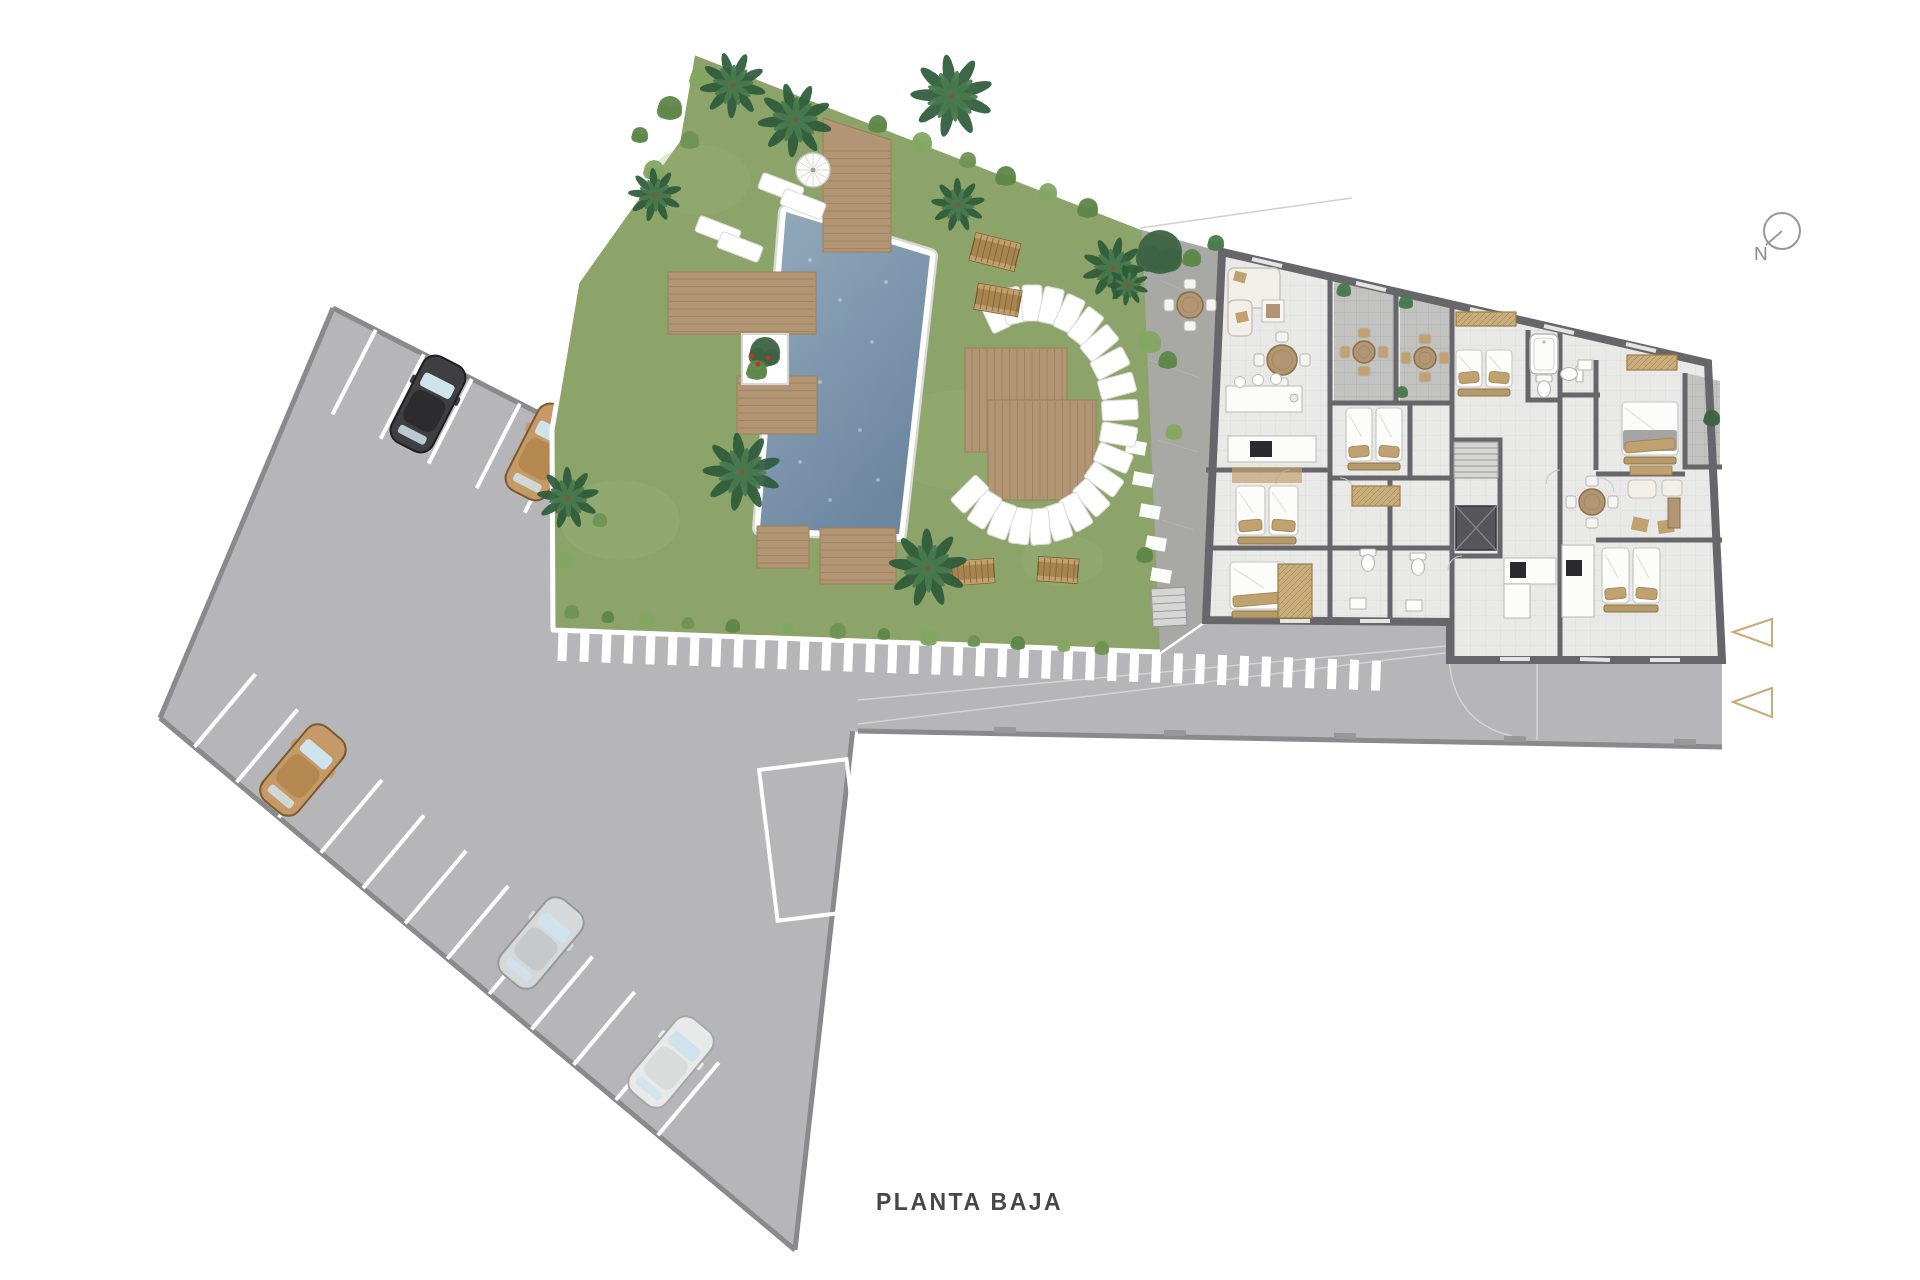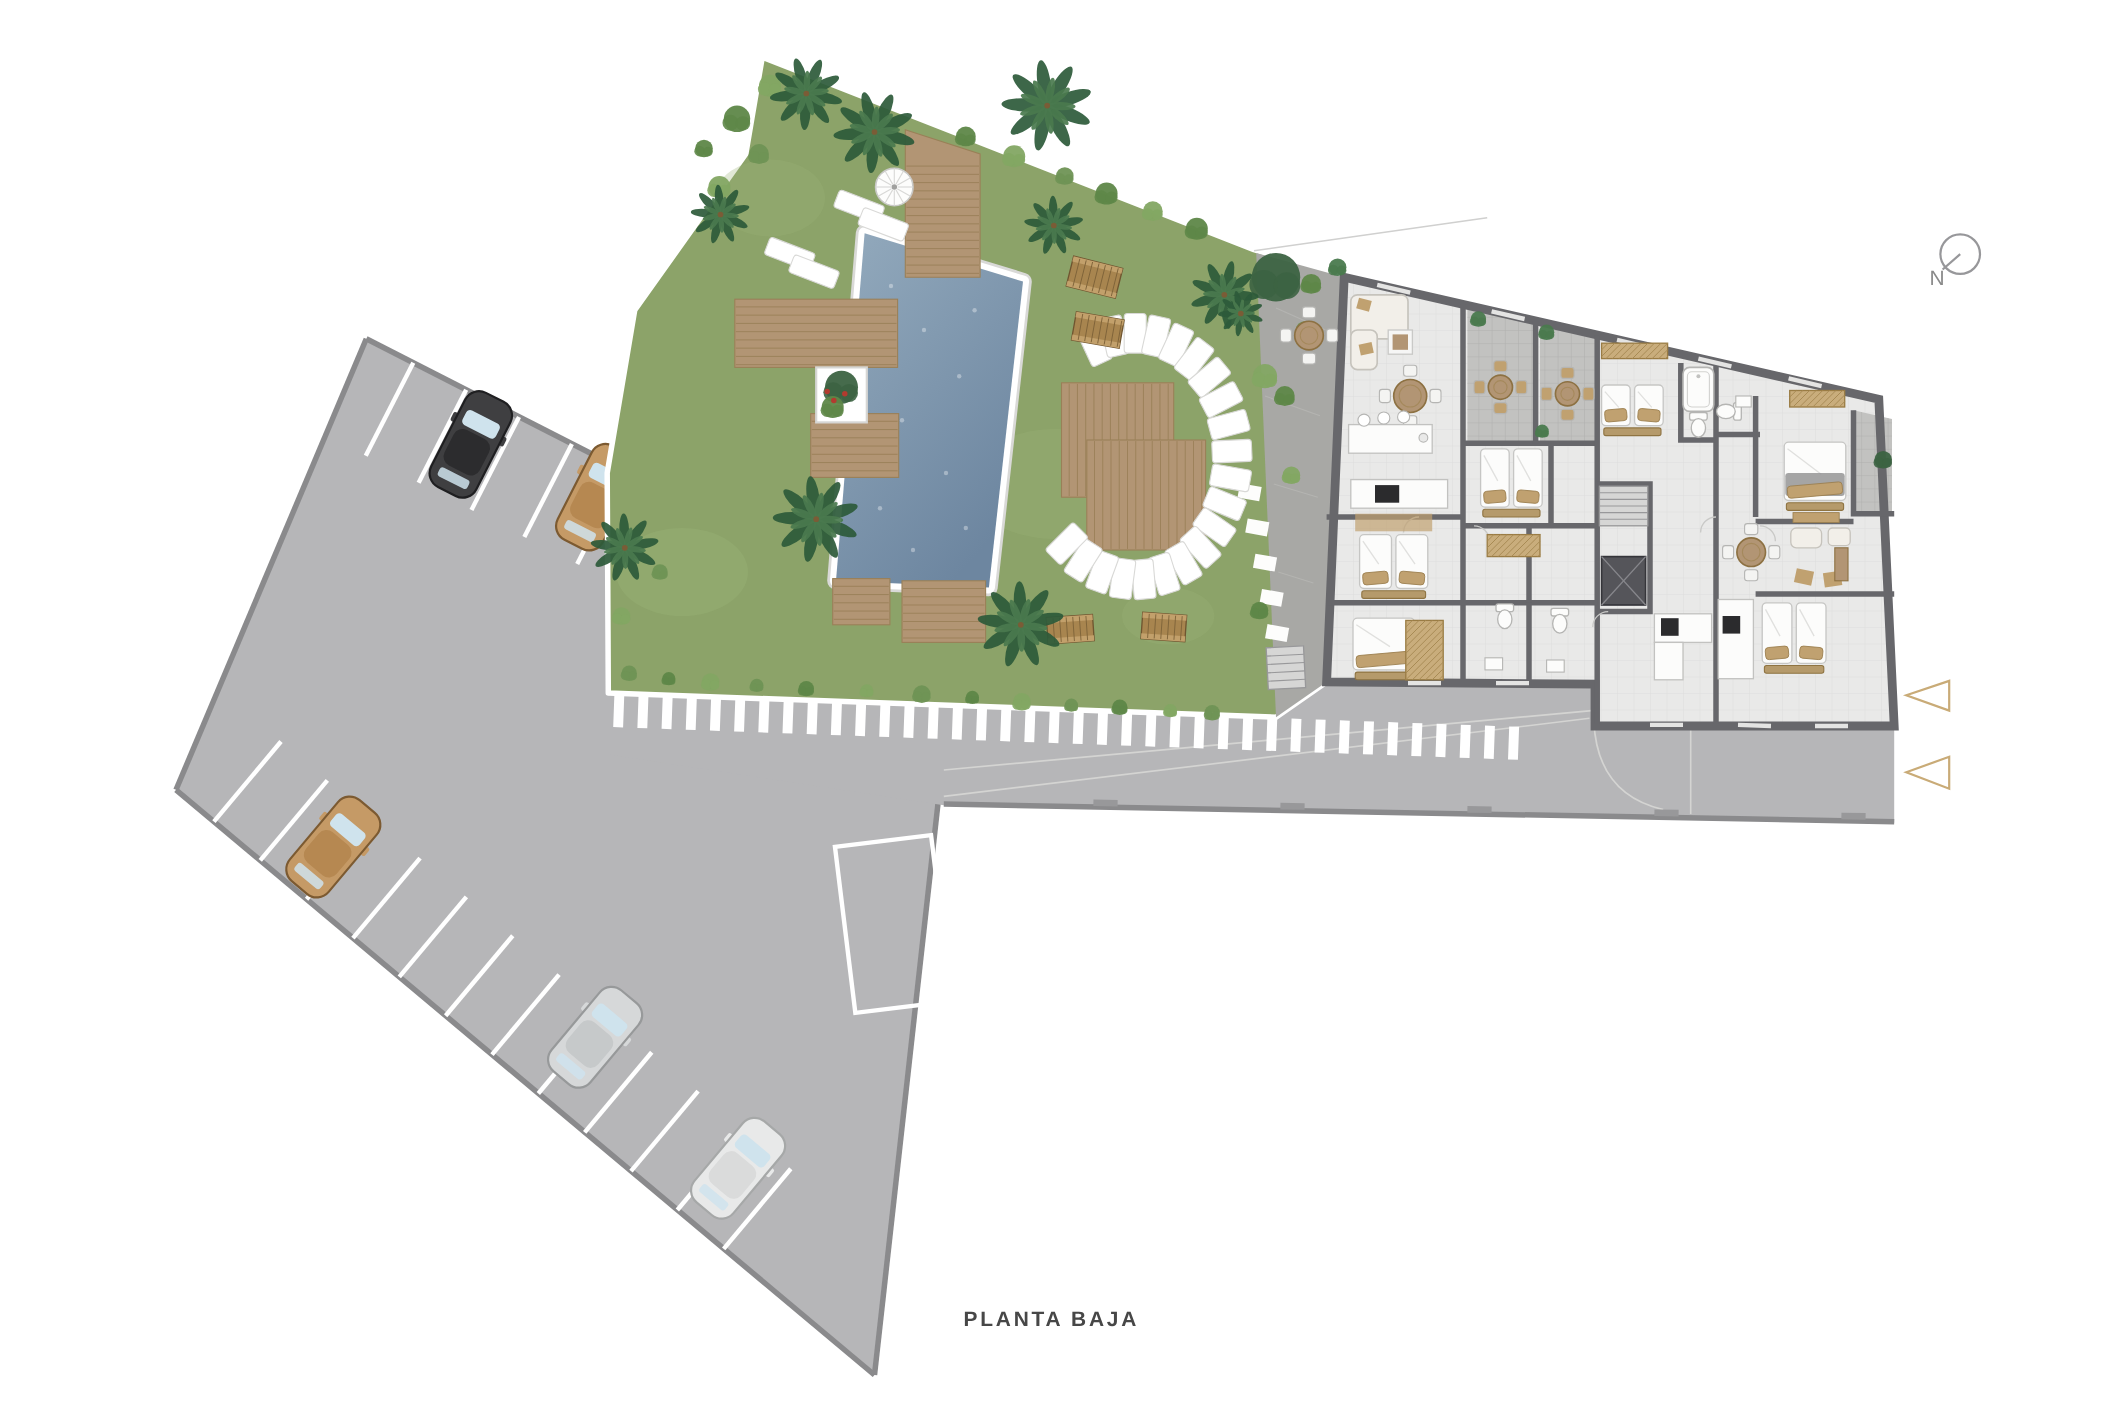--- a/index.html
+++ b/index.html
@@ -1,19 +1,19 @@
 <!DOCTYPE html>
 <html><head>
 <meta charset="utf-8">
 <style>
   html,body{margin:0;padding:0;background:#ffffff;}
   .stage{position:relative;width:1920px;height:1280px;background:#ffffff;overflow:hidden;
          font-family:"Liberation Sans", sans-serif;}
   .stage svg{position:absolute;left:0;top:0;}
-  .caption{position:absolute;left:876px;top:1189px;font-size:19px;font-weight:700;
+  .caption{position:absolute;left:876px;top:1189px;font-size:23px;font-weight:700;
            letter-spacing:2.5px;color:#474747;white-space:nowrap;}
   .nlabel{position:absolute;left:1754px;top:243px;font-size:19px;color:#8a8a8a;}
 </style>
 </head>
 <body>
 
 <div class="stage">
   <svg id="plan" width="1920" height="1280" viewBox="0 0 1920 1280">
       <defs>
         <linearGradient id="poolg" x1="0" y1="0" x2="0.6" y2="1">

